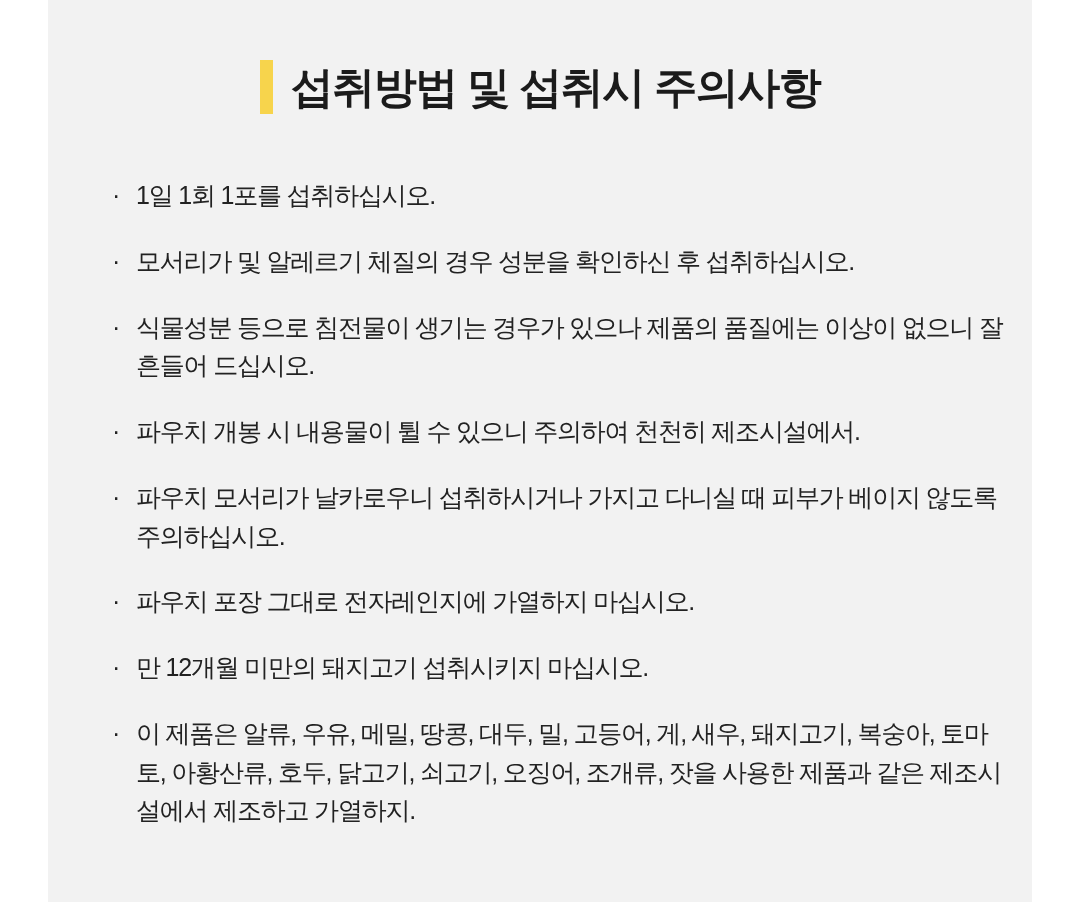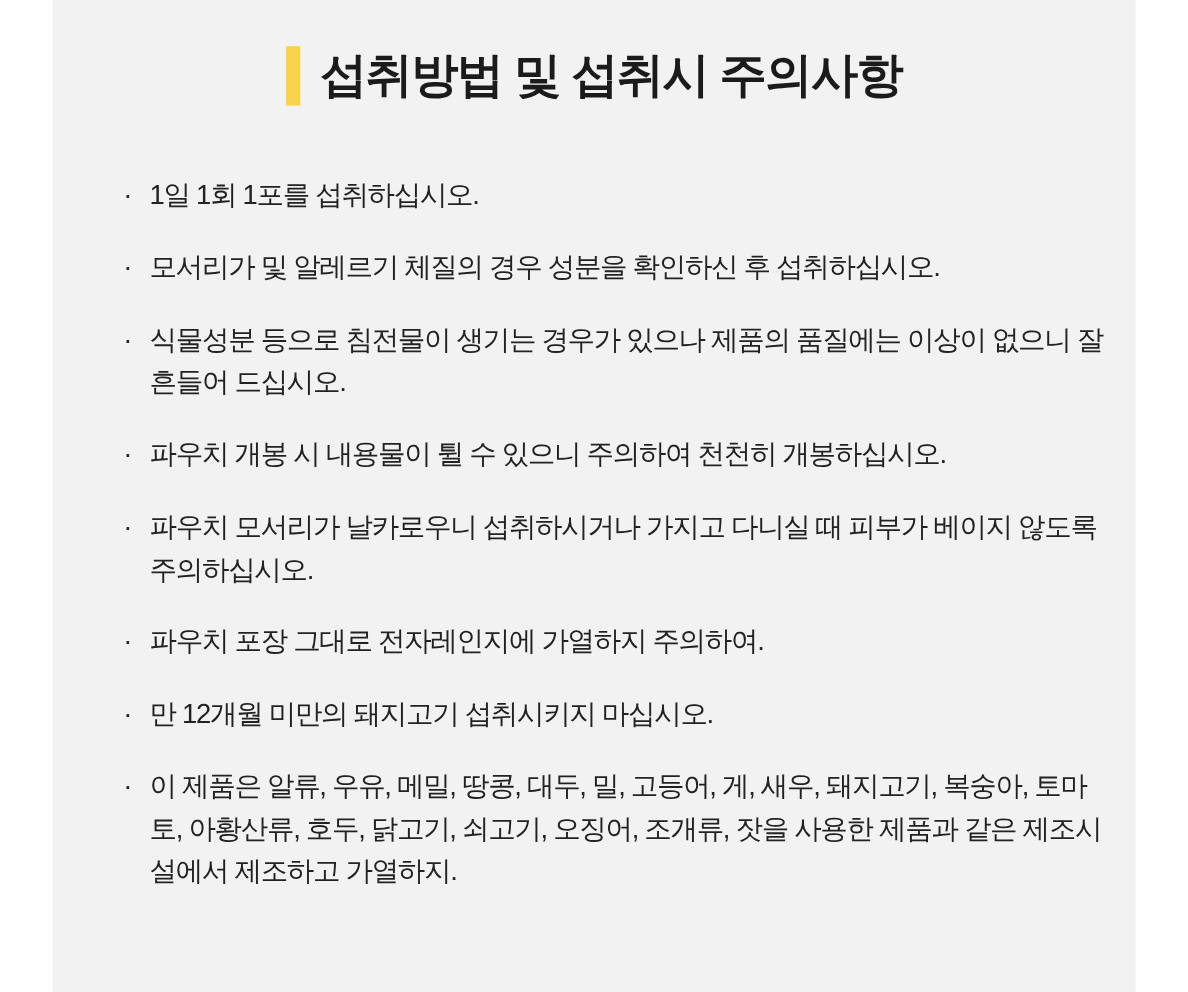--- a/index.html
+++ b/index.html
@@ -42,21 +42,21 @@
     left: 48px;
     top: 0;
     width: 984px;
     height: 902px;
     background: #f2f2f2;
   }
   .title-row {
     display: flex;
     align-items: center;
     justify-content: center;
-    padding-top: 42px;
+    padding-top: 60px;
   }
   .title-bar {
     width: 13px;
     height: 54px;
     background: #f7d44c;
     margin-right: 18px;
     flex: none;
   }
   .title-text {
     font-size: 43px;
@@ -119,29 +119,29 @@
       <li class="list-item">
         <span class="bullet">·</span>
         <span class="text">모서리가 및 알레르기 체질의 경우 성분을 확인하신 후 섭취하십시오.</span>
       </li>
       <li class="list-item">
         <span class="bullet">·</span>
         <span class="text">식물성분 등으로 침전물이 생기는 경우가 있으나 제품의 품질에는 이상이 없으니 잘 흔들어 드십시오.</span>
       </li>
       <li class="list-item">
         <span class="bullet">·</span>
-        <span class="text">파우치 개봉 시 내용물이 튈 수 있으니 주의하여 천천히 개봉하십시오.</span>
+        <span class="text">파우치 개봉 시 내용물이 튈 수 있으니 주의하여 천천히 제조시설에서.</span>
       </li>
       <li class="list-item">
         <span class="bullet">·</span>
         <span class="text">파우치 모서리가 날카로우니 섭취하시거나 가지고 다니실 때 피부가 베이지 않도록 주의하십시오.</span>
       </li>
       <li class="list-item">
         <span class="bullet">·</span>
-        <span class="text">파우치 포장 그대로 전자레인지에 가열하지 주의하여.</span>
+        <span class="text">파우치 포장 그대로 전자레인지에 가열하지 마십시오.</span>
       </li>
       <li class="list-item">
         <span class="bullet">·</span>
         <span class="text">만 12개월 미만의 돼지고기 섭취시키지 마십시오.</span>
       </li>
       <li class="list-item">
         <span class="bullet">·</span>
         <span class="text">이 제품은 알류, 우유, 메밀, 땅콩, 대두, 밀, 고등어, 게, 새우, 돼지고기, 복숭아, 토마토, 아황산류, 호두, 닭고기, 쇠고기, 오징어, 조개류, 잣을 사용한 제품과 같은 제조시설에서 제조하고 가열하지.</span>
       </li>
     </ul>

